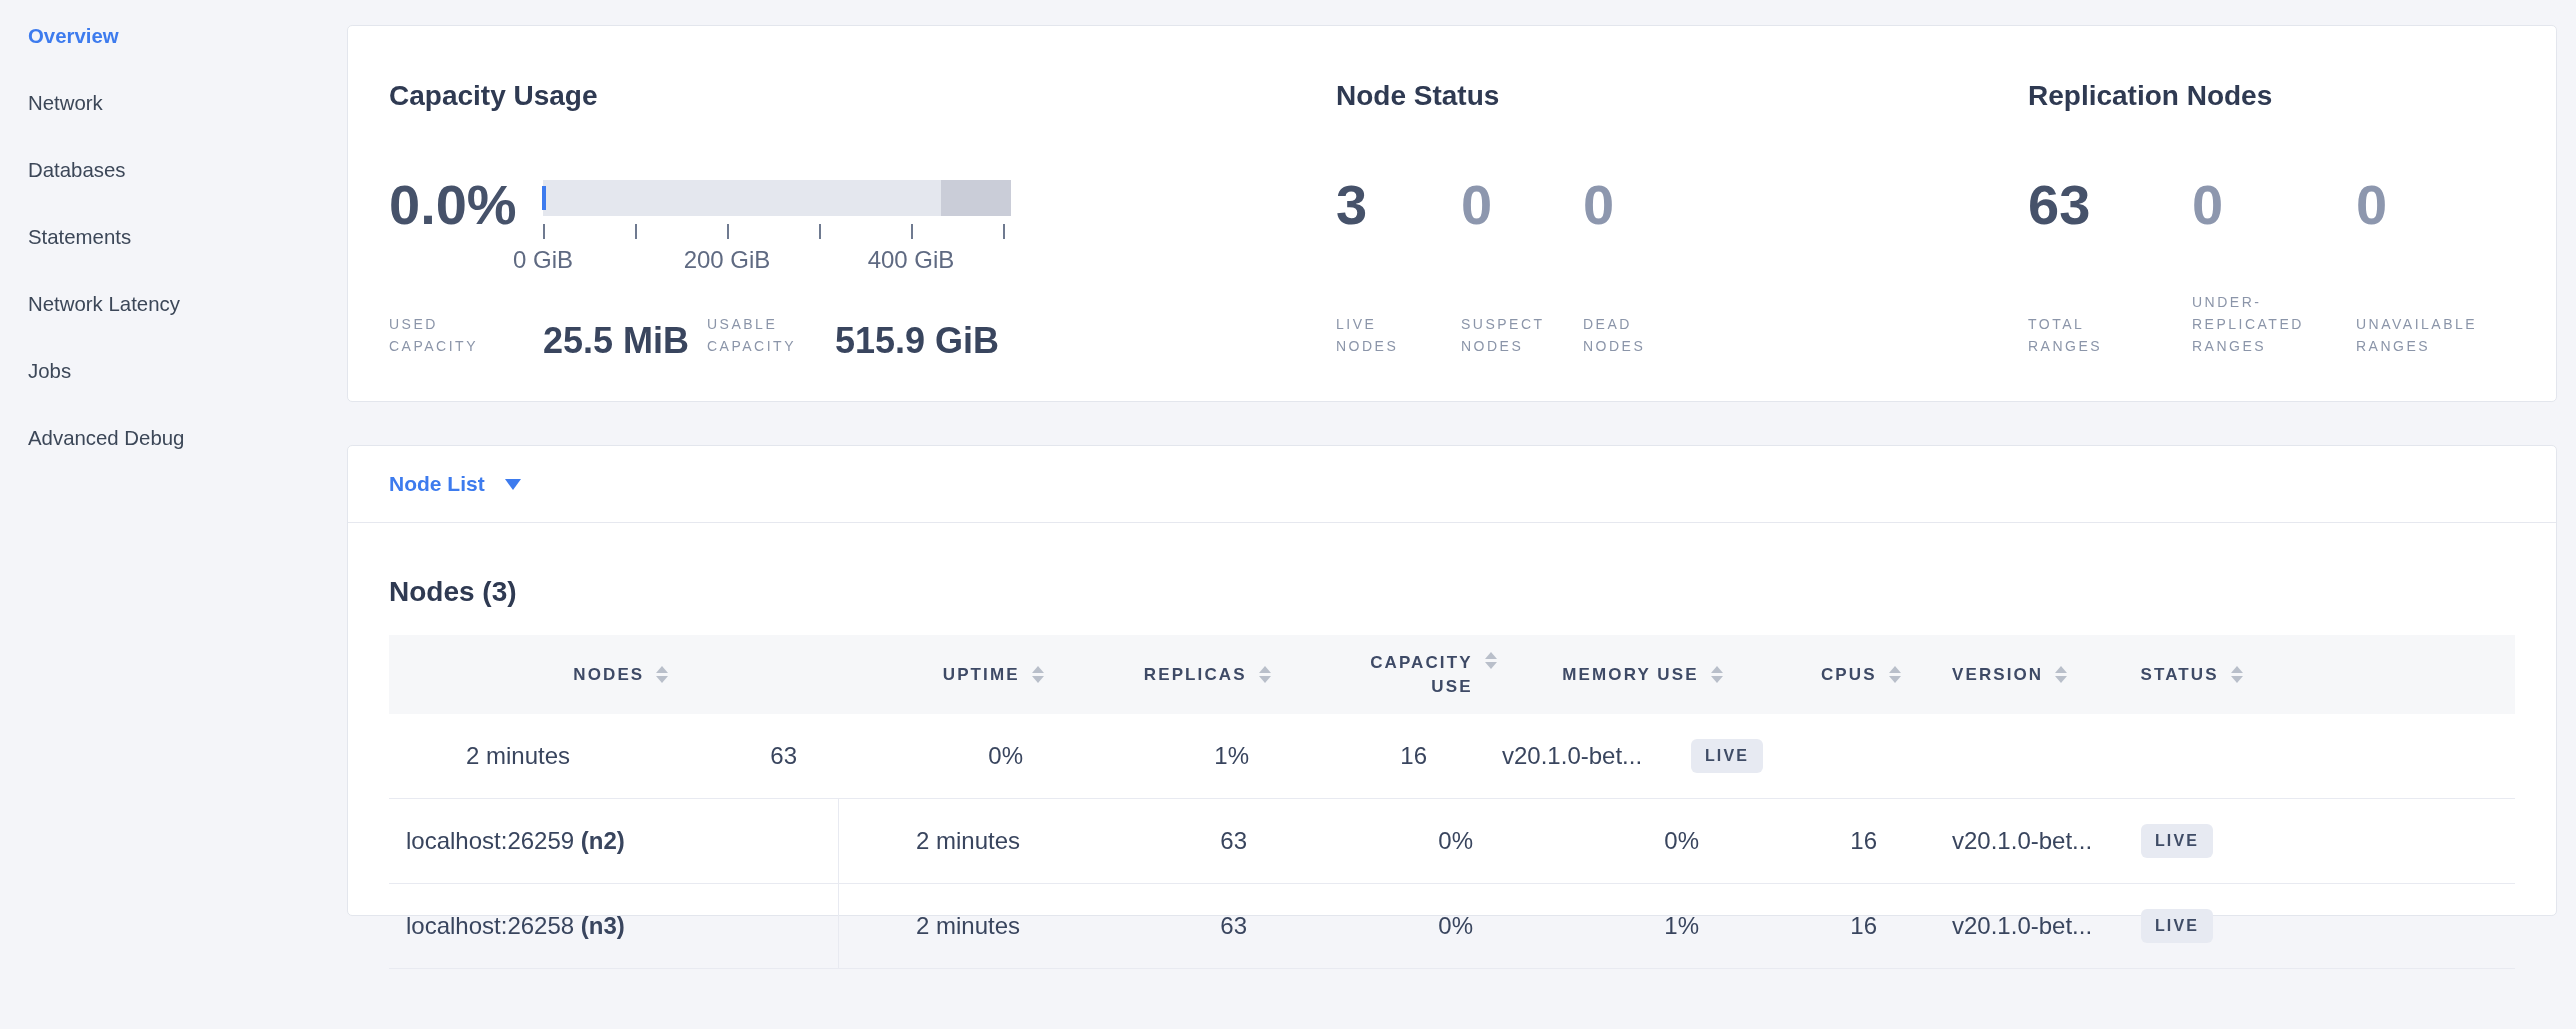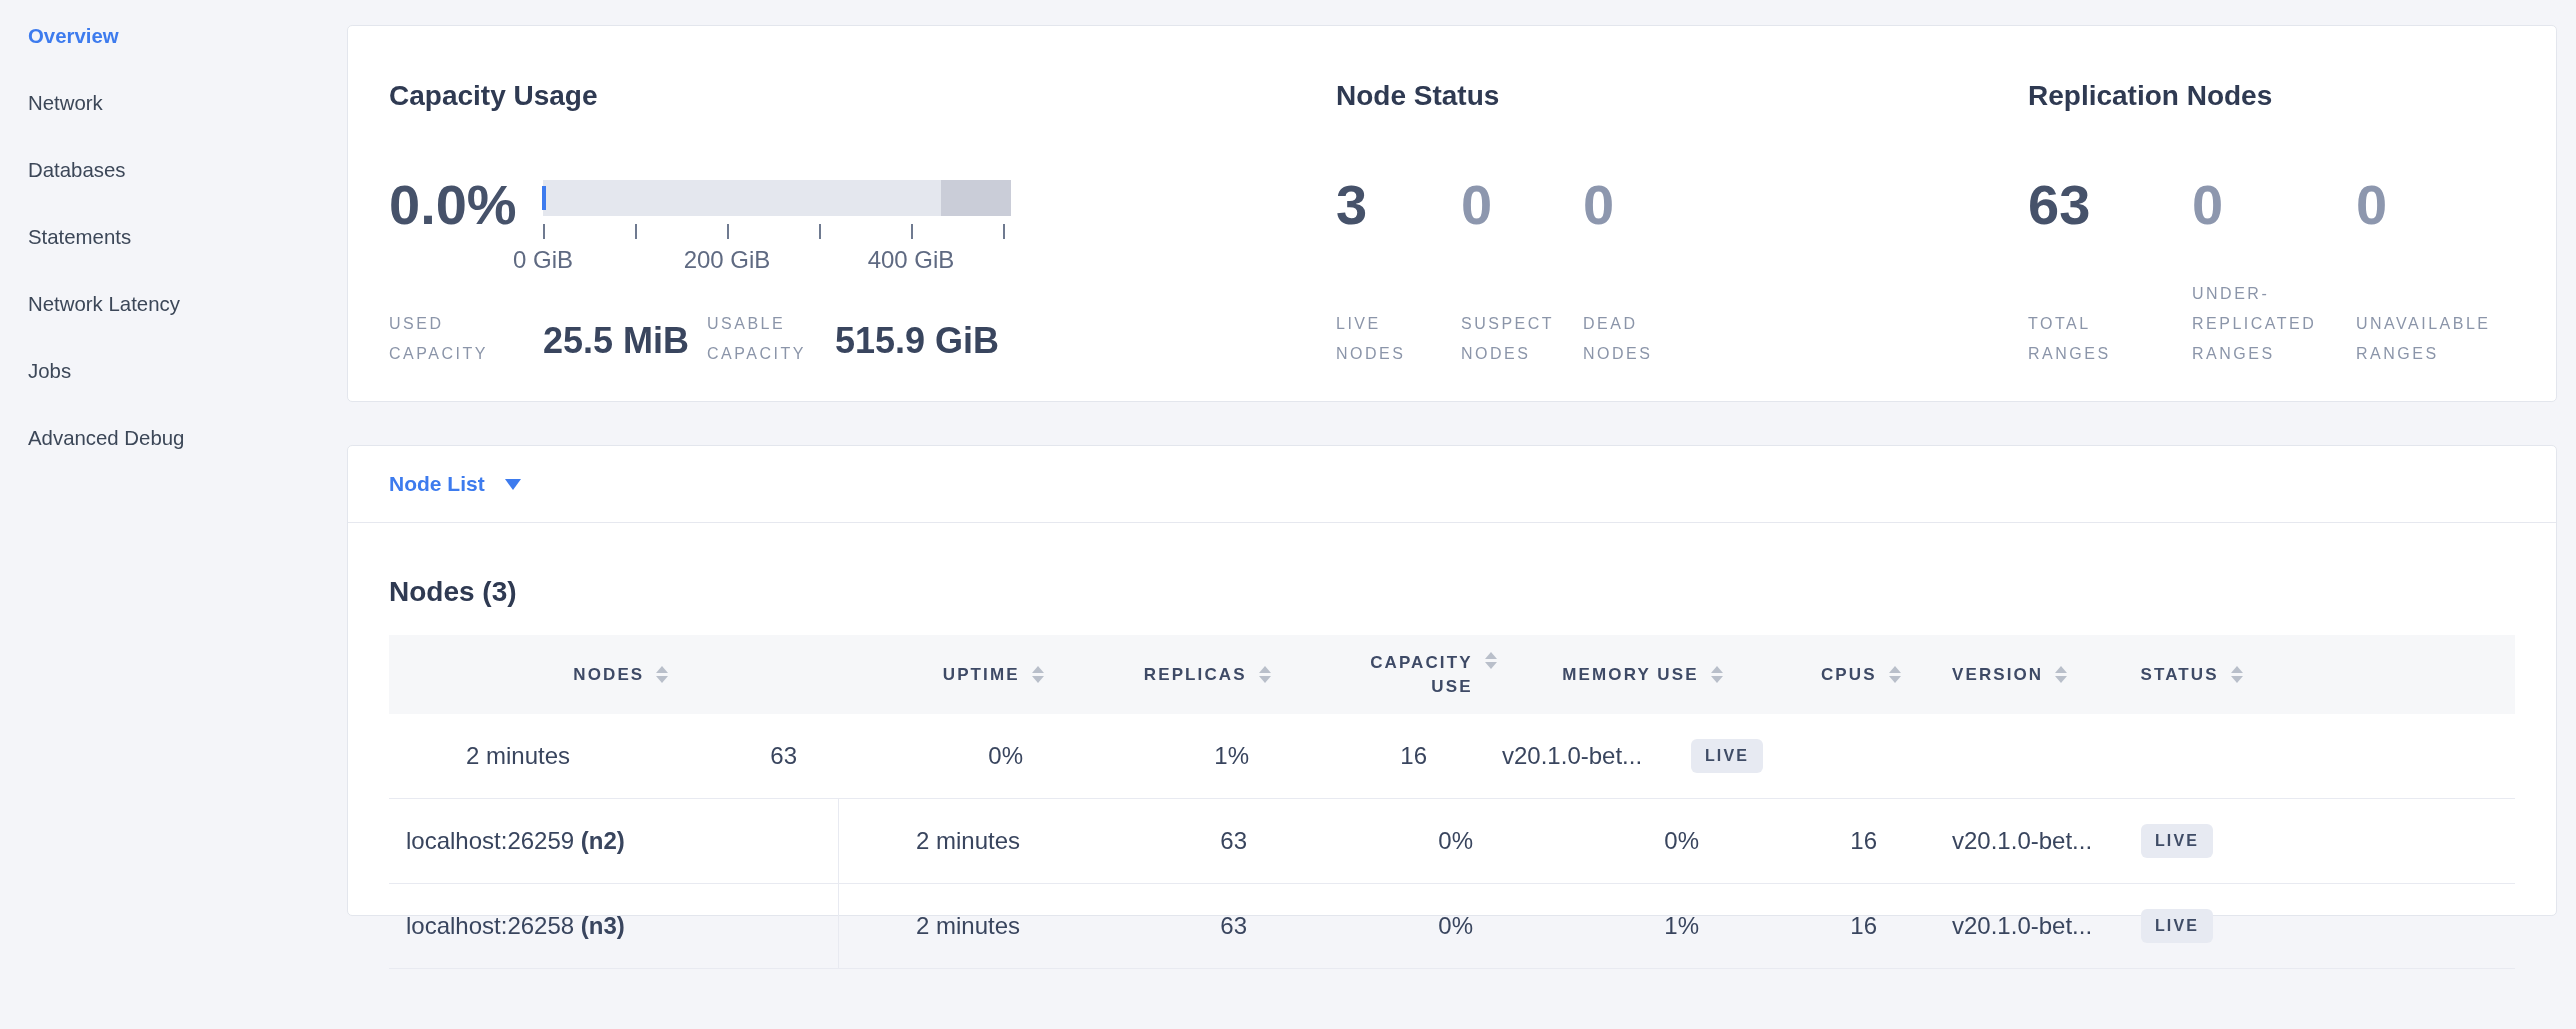--- a/index.html
+++ b/index.html
@@ -35,22 +35,22 @@
   
   .card{position:absolute;left:347px;width:2210px;background:var(--card-bg);
     border:0.8px solid var(--card-border);border-radius:5.1px}
   .card1{top:24.6px;height:377px}
   .card2{top:445px;height:471px}
 
   
   .sec-title{position:absolute;top:54px;font-size:28px;font-weight:600;color:var(--dark-text)}
   .bignum{position:absolute;top:151px;font-size:56px;font-weight:600;line-height:1;color:var(--num-dark)}
   .bignum.gray{color:var(--num-gray)}
-  .mlabel{position:absolute;bottom:32px;font-size:16px;letter-spacing:2.5px;
-    line-height:30px;color:var(--label-gray)}
+  .mlabel{position:absolute;bottom:44px;font-size:14px;letter-spacing:2.5px;
+    line-height:22px;color:var(--label-gray)}
   .mvalue{position:absolute;bottom:39px;font-size:36px;font-weight:600;color:var(--body-text)}
 
   
   .gauge{position:absolute;left:195px;top:154px;width:468px;height:36px;background:var(--bar-light)}
   .gauge .other{position:absolute;right:0;top:0;width:70px;height:36px;background:var(--bar-dark)}
   .gauge .used-tick{position:absolute;left:-0.8px;top:6px;width:4.2px;height:24px;background:var(--accent)}
   .axis{position:absolute;left:195px;top:198px;width:468px;height:59px}
   .axis .tk{position:absolute;top:0;width:1.7px;height:15.3px;background:var(--tick-gray)}
   .axis .tl{position:absolute;top:22px;transform:translateX(-50%);font-size:24px;color:#5f6a82;white-space:nowrap}
 

